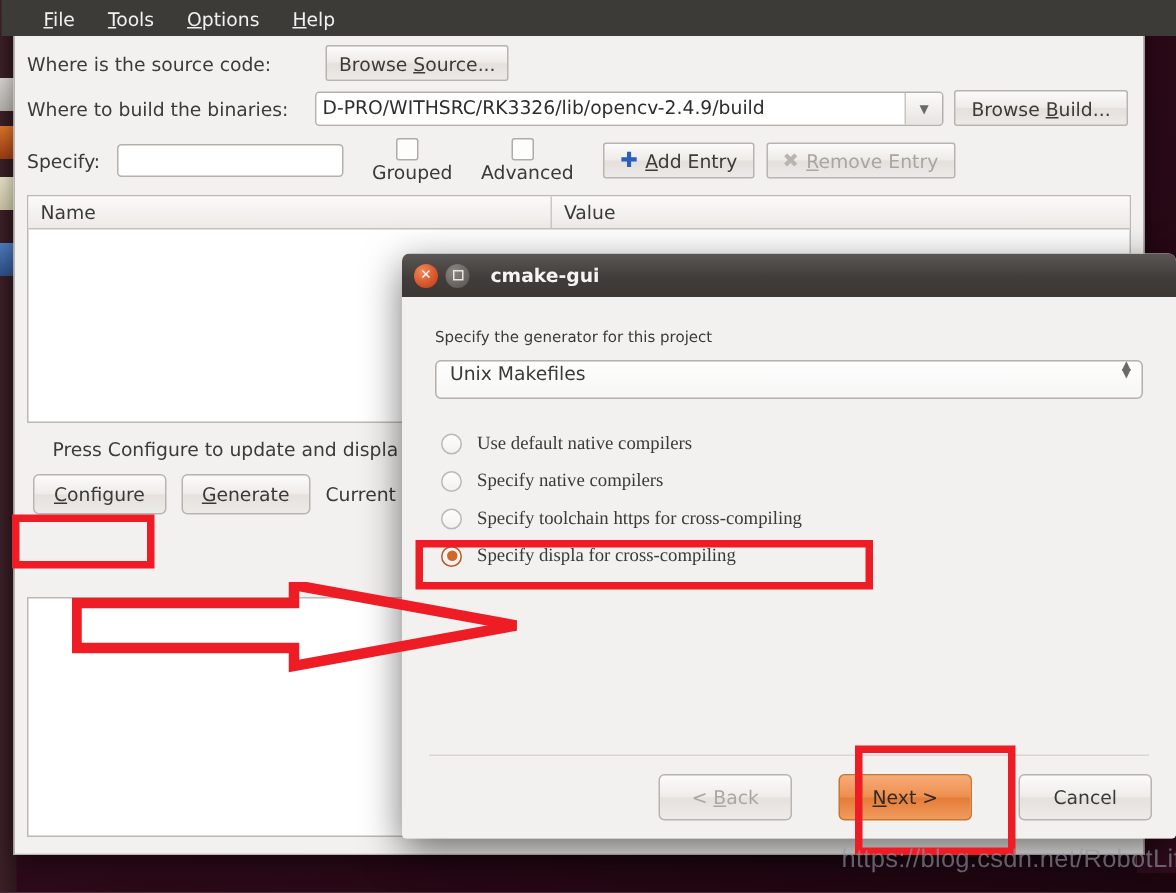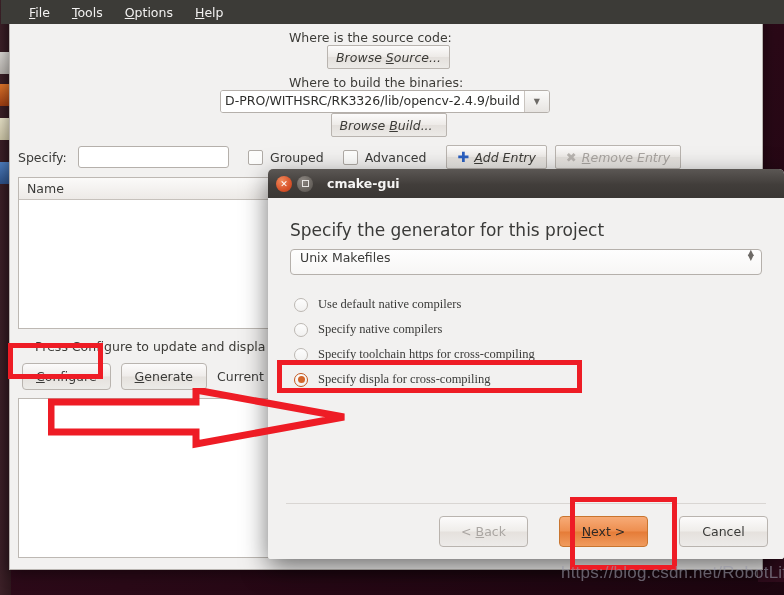--- a/index.html
+++ b/index.html
@@ -102,21 +102,20 @@
     box-sizing: border-box;
     padding: 0;
   }
 
   
   .path-row {
     display: flex;
     align-items: center;
     margin: 0 0 0 0;
     padding: 6px 10px 0 8px;
-    flex-direction: column;
   }
   .path-label {
     width: 192px;
     font-size: 12.5px;
     color: #3c3b37;
     white-space: nowrap;
   }
   .path-input {
     flex: 1;
     height: 22px;
@@ -162,25 +161,24 @@
     height: 24px;
     min-width: 116px;
     padding: 0 8px;
     background: linear-gradient(180deg,#fcfbfb 0%,#eeebe8 48%,#e4e0dc 52%,#eceae7 100%);
     border: 1px solid #b9b4af;
     border-radius: 2px;
     font-size: 12.5px;
     color: #3c3b37;
     display: flex;
     align-items: center;
-    justify-content: flex-start;
+    justify-content: center;
     box-sizing: border-box;
     cursor: default;
     white-space: nowrap;
-    font-style: italic;
   }
   .btn.disabled { color: #a9a5a1; }
 
   
   #search-row {
     display: flex;
     align-items: center;
     padding: 8px 10px 6px 8px;
   }
   #search-label { width: 60px; font-size: 12.5px; }
@@ -194,20 +192,21 @@
     font-family: inherit;
     font-size: 12.5px;
     padding: 0 4px;
   }
   .chk-wrap {
     display: flex;
     align-items: center;
     margin-left: 19px;
     font-size: 12.5px;
     white-space: nowrap;
+    flex-direction: column;
   }
   .chk {
     width: 13px; height: 13px;
     border: 1px solid #b0aba6;
     border-radius: 2px;
     background: #fdfdfc;
     margin-right: 7px;
   }
   #add-entry-btn {
     margin-left: 20px;
@@ -339,21 +338,21 @@
   }
   #dialog-body {
     height: 361px;
     background: #f2f1f0;
     position: relative;
     padding: 0;
     box-sizing: border-box;
   }
   #gen-label {
     padding: 22px 0 0 22px;
-    font-size: 17px;
+    font-size: 10px;
   }
   #gen-combo {
     margin: 9px 22px 0 22px;
     height: 26px;
     background: linear-gradient(180deg,#fefefe 0%, #f7f6f5 100%);
     border: 1px solid #b5b0ab;
     border-radius: 4px;
     display: flex;
     justify-content: space-between;
     padding: 0 7px 0 9px;

